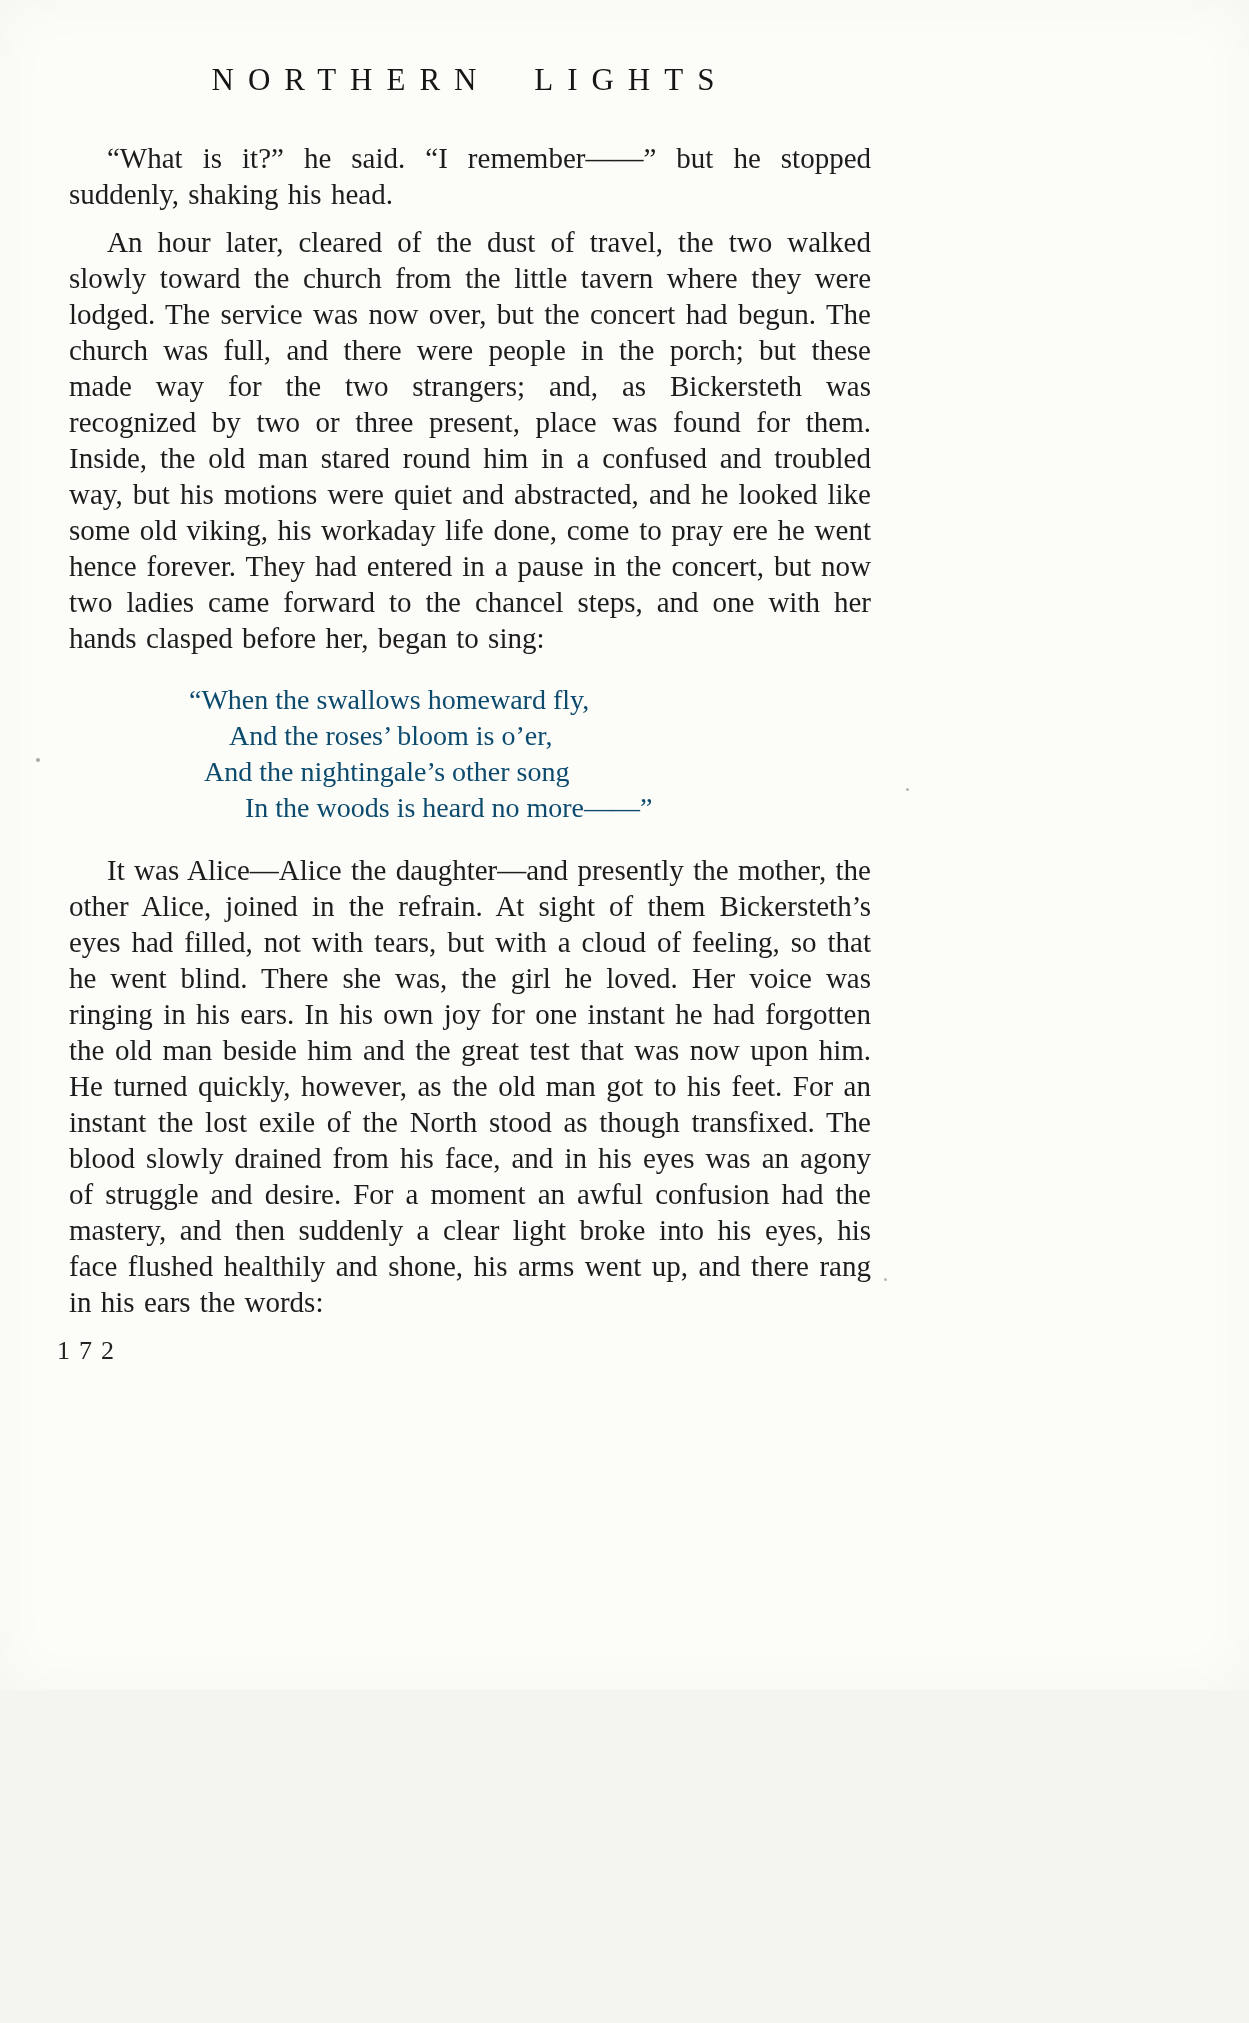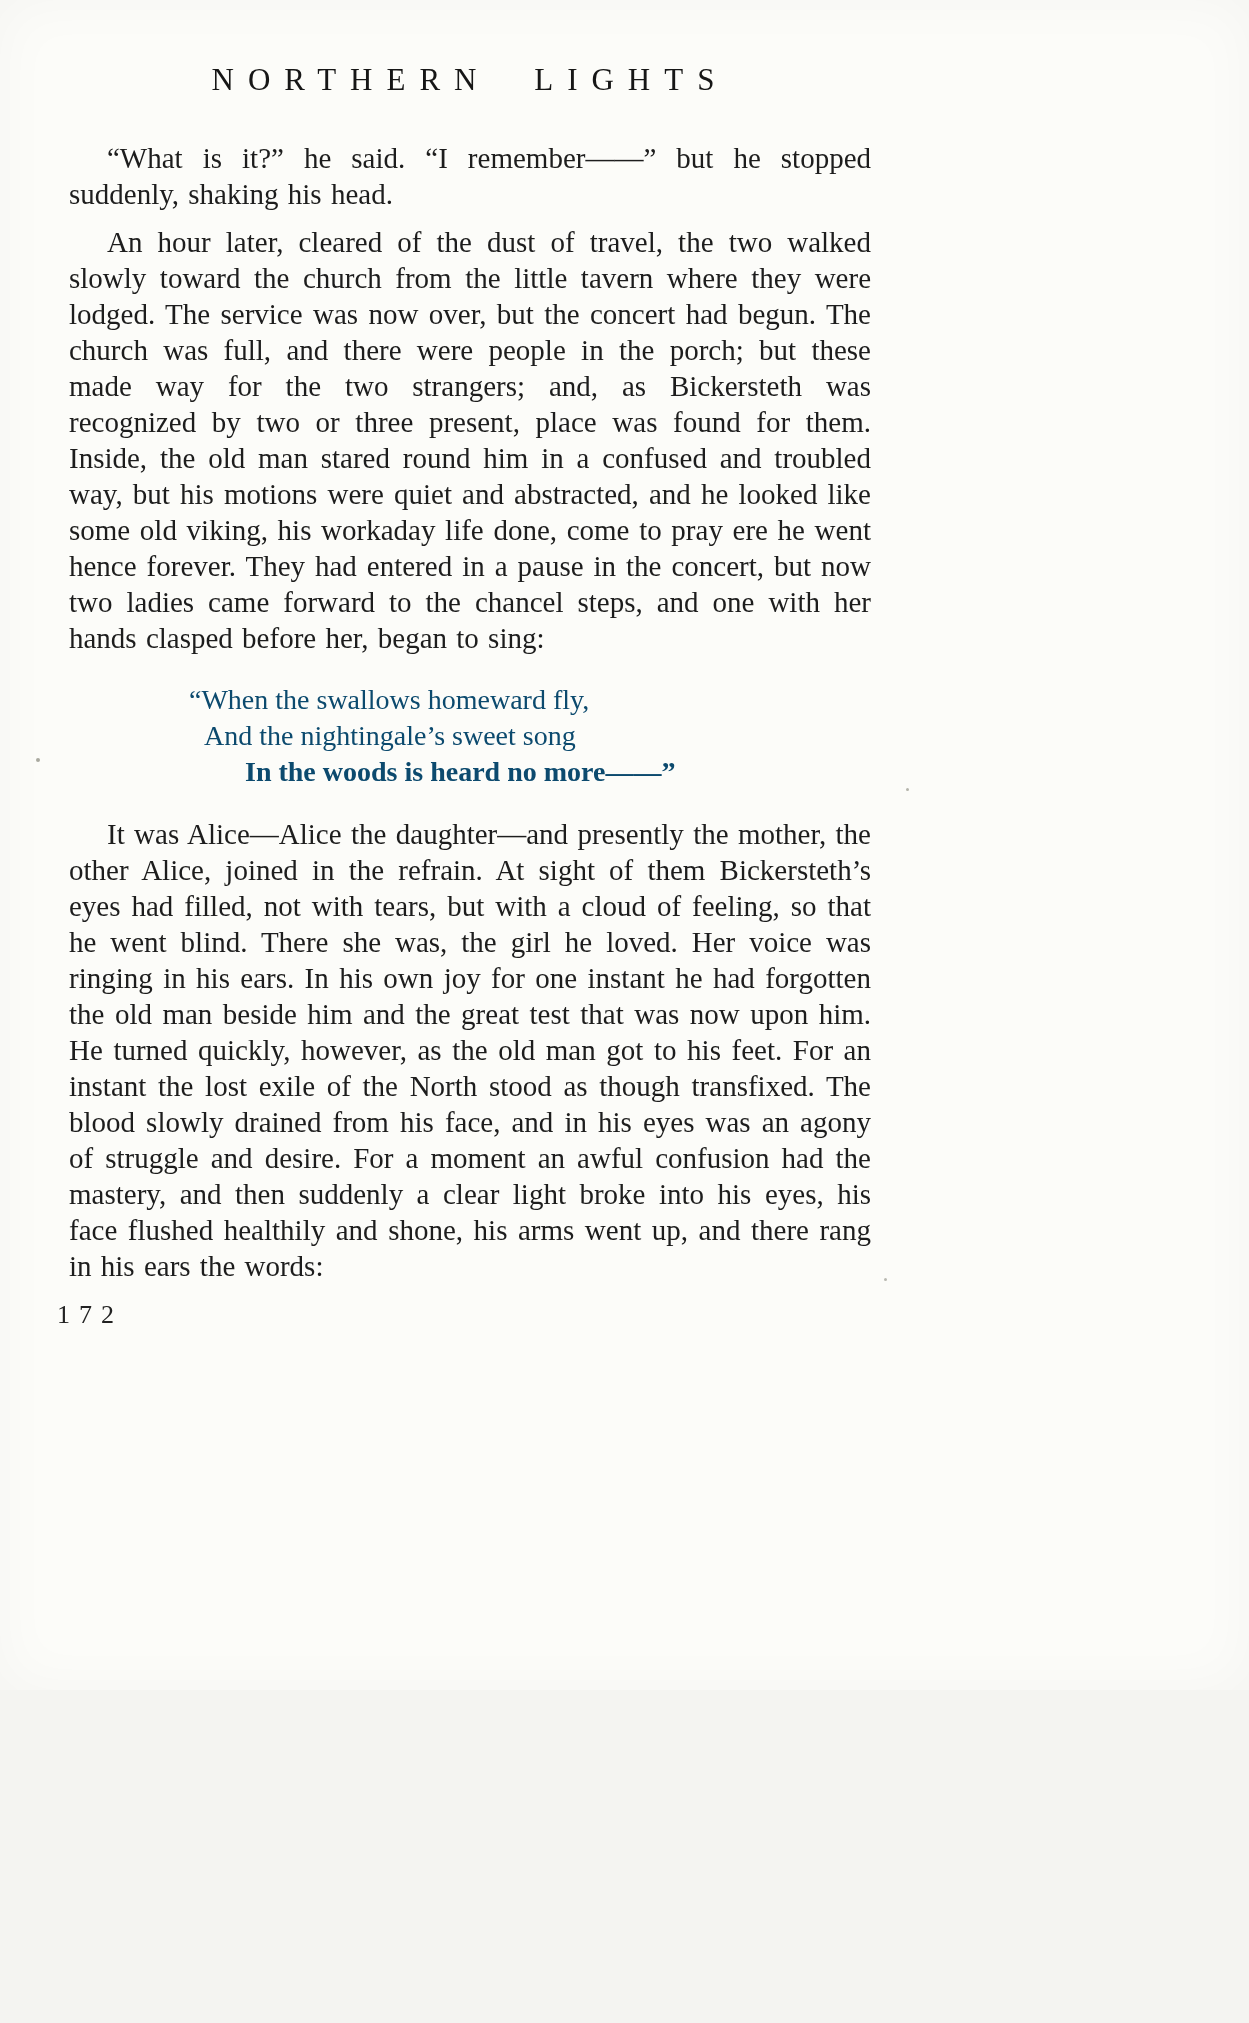--- a/index.html
+++ b/index.html
@@ -44,21 +44,21 @@
     text-indent: 38px;
   }
   .verse {
     font-size: 28px;
     line-height: 36px;
     margin: 26px 0 26px 132px;
     color: #0c4a6e;
   }
   .verse .vl1 { margin-left: 40px; }
   .verse .vl2 { margin-left: 15px; }
-  .verse .vl3 { margin-left: 56px; font-weight: bold; }
+  .verse .vl3 { margin-left: 56px; }
   .page-number {
     font-size: 26px;
     letter-spacing: 9px;
     margin-top: 16px;
     color: #222;
   }
   .speck {
     position: absolute;
     border-radius: 50%;
   }
@@ -74,21 +74,22 @@
   <div class="content">
 
     <h1 class="title">NORTHERN LIGHTS</h1>
 
     <p class="para indent">“What is it?” he said. “I remember——” but he stopped suddenly, shaking his head.</p>
 
     <p class="para indent">An hour later, cleared of the dust of travel, the two walked slowly toward the church from the little tavern where they were lodged. The service was now over, but the concert had begun. The church was full, and there were people in the porch; but these made way for the two strangers; and, as Bickersteth was recognized by two or three present, place was found for them. Inside, the old man stared round him in a confused and troubled way, but his motions were quiet and abstracted, and he looked like some old viking, his workaday life done, come to pray ere he went hence forever. They had entered in a pause in the concert, but now two ladies came forward to the chancel steps, and one with her hands clasped before her, began to sing:</p>
 
     <div class="verse">
       <div class="vl0">“When the swallows homeward fly,</div>
-      <div class="vl2">And the nightingale’s sweet song</div>
+      <div class="vl1">And the roses’ bloom is o’er,</div>
+      <div class="vl2">And the nightingale’s other song</div>
       <div class="vl3">In the woods is heard no more——”</div>
     </div>
 
     <p class="para indent">It was Alice—Alice the daughter—and presently the mother, the other Alice, joined in the refrain. At sight of them Bickersteth’s eyes had filled, not with tears, but with a cloud of feeling, so that he went blind. There she was, the girl he loved. Her voice was ringing in his ears. In his own joy for one instant he had forgotten the old man beside him and the great test that was now upon him. He turned quickly, however, as the old man got to his feet. For an instant the lost exile of the North stood as though transfixed. The blood slowly drained from his face, and in his eyes was an agony of struggle and desire. For a moment an awful confusion had the mastery, and then suddenly a clear light broke into his eyes, his face flushed healthily and shone, his arms went up, and there rang in his ears the words:</p>
 
     <div class="page-number">172</div>
   </div>
 
   <div class="speck speck-left"></div>
   <div class="speck speck-right"></div>

